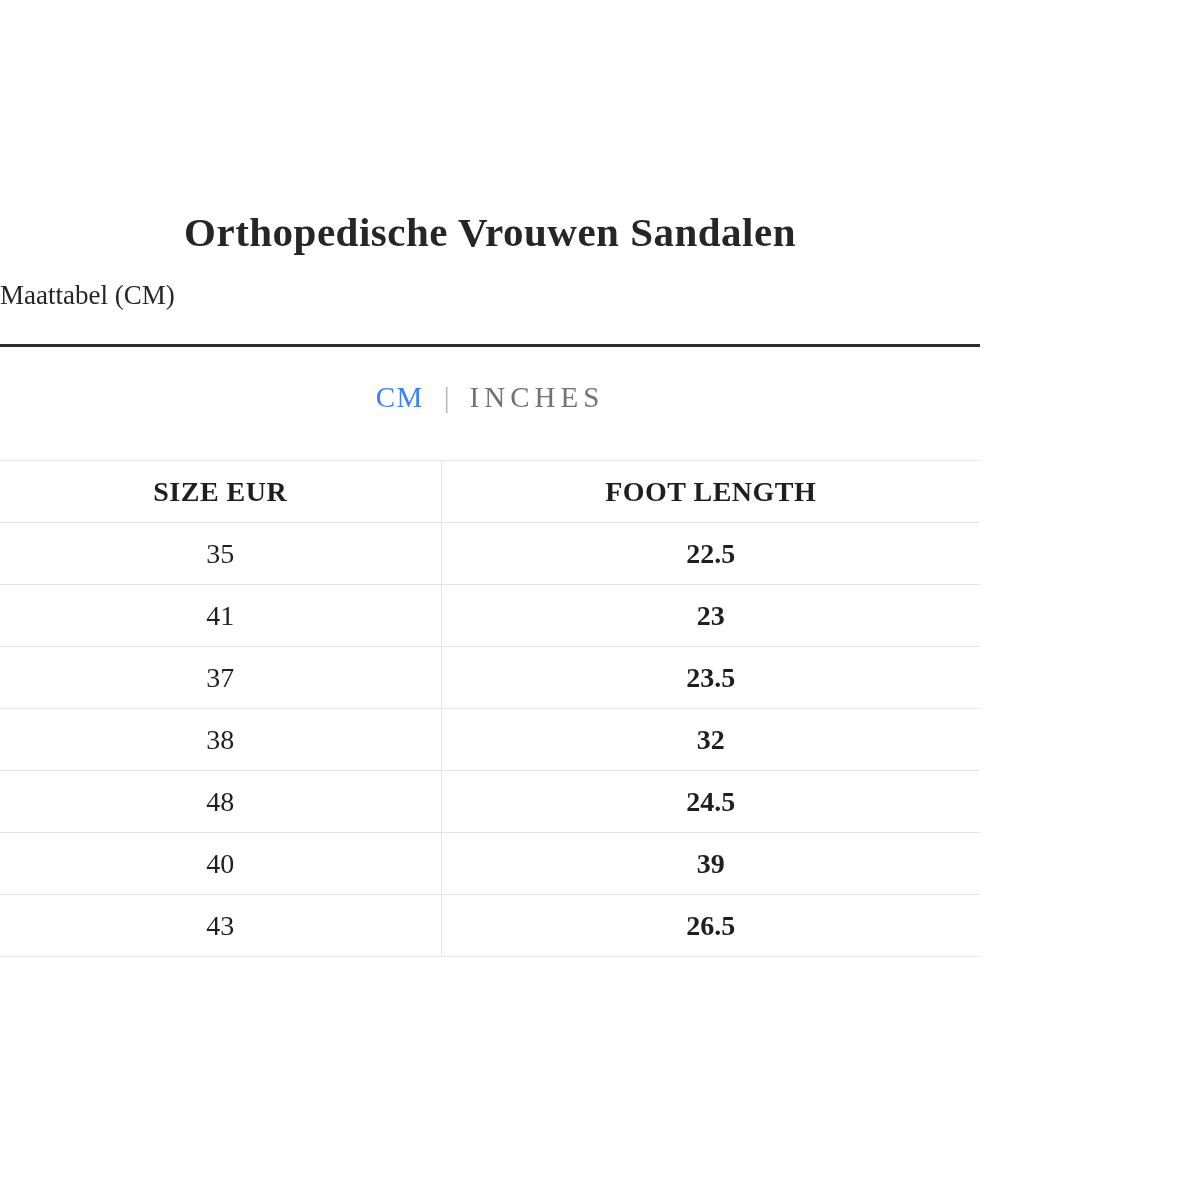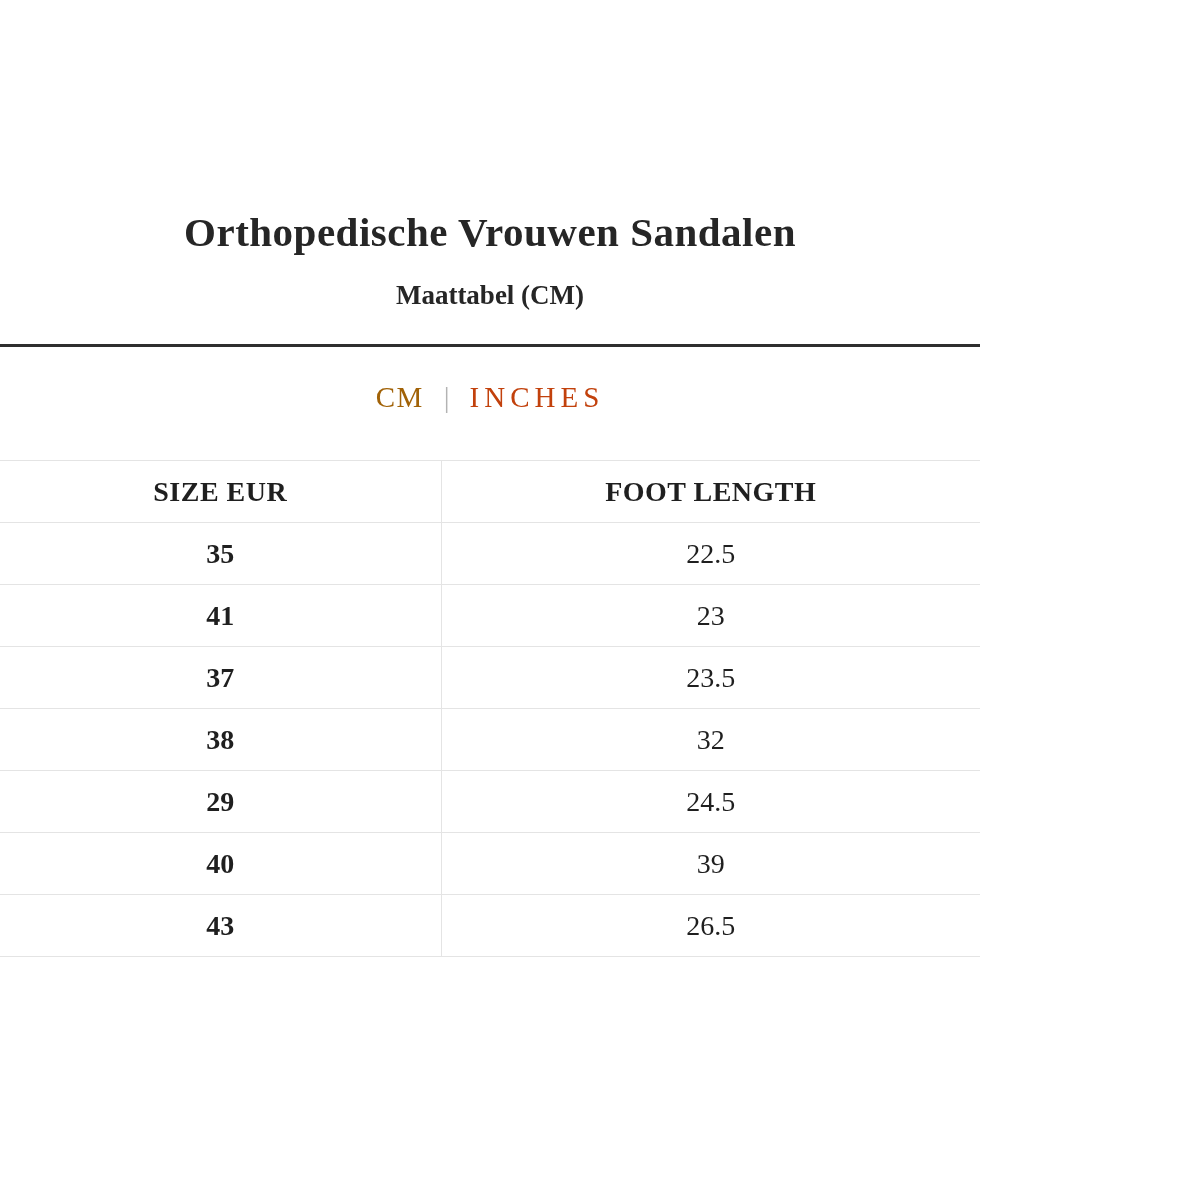--- a/index.html
+++ b/index.html
@@ -21,23 +21,22 @@
     padding-top: 208px;
     text-align: center;
     font-size: 41px;
     font-weight: 700;
     letter-spacing: 0.5px;
     line-height: 48px;
     color: #262626;
   }
   .page-subtitle {
     margin-top: 23px;
-    text-align: center;
     font-size: 27px;
-    font-weight: 700;
+    font-weight: 400;
     line-height: 32px;
     color: #262626;
   }
   .top-rule {
     margin-top: 33px;
     width: 100%;
     height: 0;
     border: none;
     border-top: 3px solid #2e2e2e;
   }
@@ -83,36 +82,36 @@
   table.size-table col.col-size { width: 45%; }
   table.size-table col.col-foot { width: 55%; }
   table.size-table th:first-child,
   table.size-table td:first-child {
     border-right: 1px solid #e4e4e4;
   }
   table.size-table th {
     font-weight: 700;
     letter-spacing: 0.5px;
   }
-  td.size-cell { font-weight: 700; }
-  td.foot-cell { font-weight: 400; }
+  td.size-cell { font-weight: 400; }
+  td.foot-cell { font-weight: 700; }
 </style>
 </head>
 <body>
 
 <div class="page">
 
   <div class="page-title">Orthopedische Vrouwen Sandalen</div>
 
   <div class="page-subtitle">Maattabel (CM)</div>
 
   <hr class="top-rule">
 
   <div class="unit-toggle">
-    <span class="unit-cm" style="color: #a16207;">CM</span><span class="unit-sep">|</span><span class="unit-inches" style="color: #c2410c;">INCHES</span>
+    <span class="unit-cm" style="color: #3b82f6;">CM</span><span class="unit-sep">|</span><span class="unit-inches" style="color: #737373;">INCHES</span>
   </div>
 
   <table class="size-table">
     <colgroup>
       <col class="col-size">
       <col class="col-foot">
     </colgroup>
     <thead>
       <tr>
         <th>SIZE EUR</th>
@@ -134,21 +133,21 @@
     <td class="size-cell">37</td>
     <td class="foot-cell">23.5</td>
   </tr>
 
   <tr>
     <td class="size-cell">38</td>
     <td class="foot-cell">32</td>
   </tr>
 
   <tr>
-    <td class="size-cell">29</td>
+    <td class="size-cell">48</td>
     <td class="foot-cell">24.5</td>
   </tr>
 
   <tr>
     <td class="size-cell">40</td>
     <td class="foot-cell">39</td>
   </tr>
 
 
 

